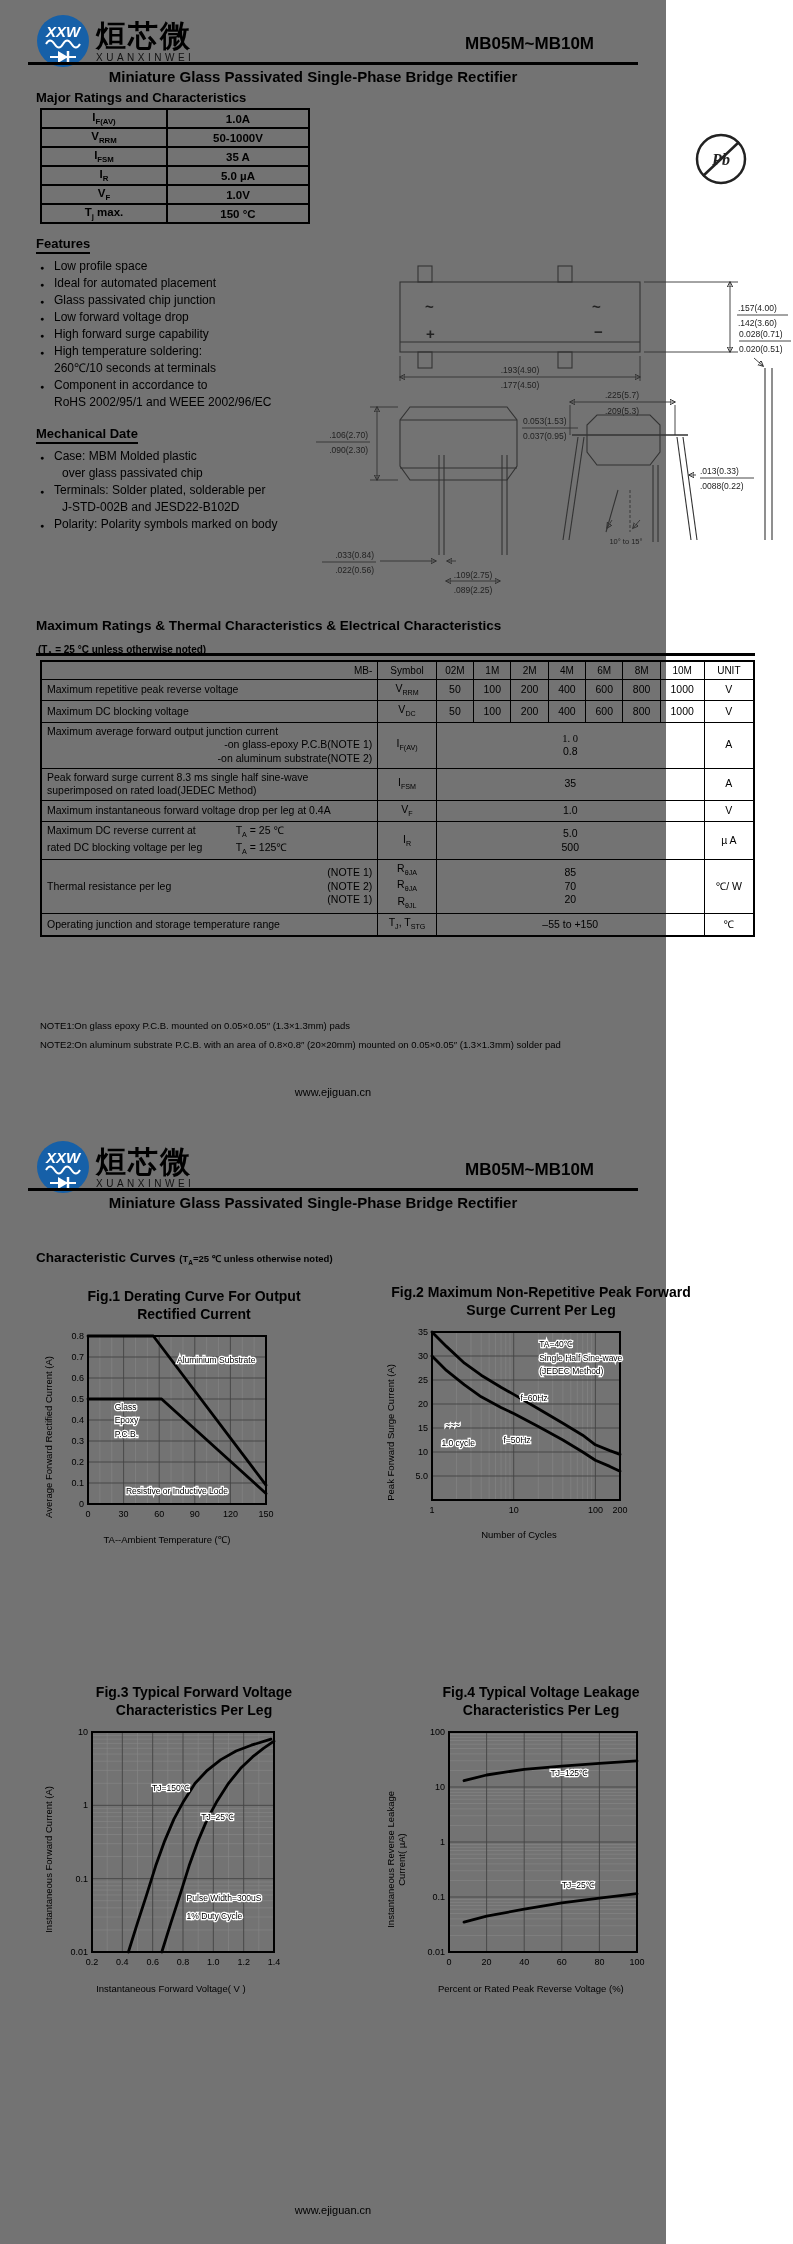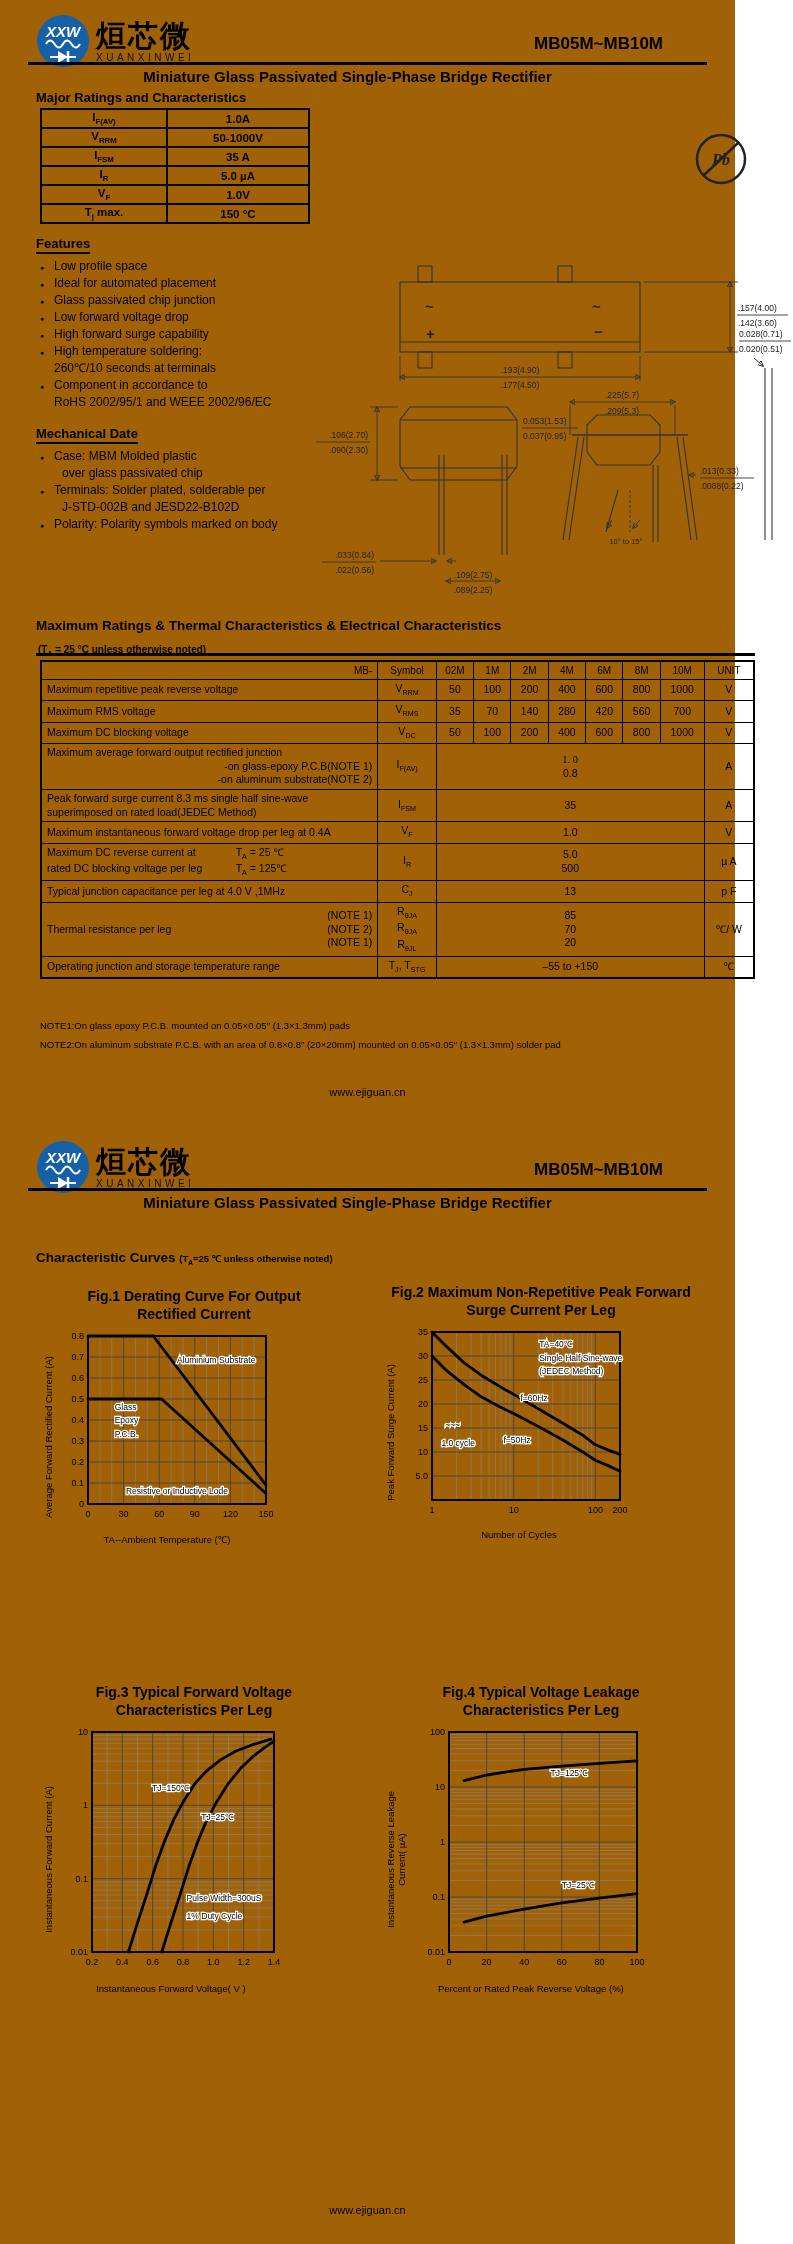--- a/index.html
+++ b/index.html
@@ -1,19 +1,19 @@
 <!DOCTYPE html>
 <html><head>
 <meta charset="utf-8">
 <style>
 *{margin:0;padding:0;box-sizing:border-box}
 html,body{background:#fff}
 body{width:793px;font-family:"Liberation Sans",sans-serif;color:#000}
 #doc{position:relative;width:793px;height:2244px;background:#fff;overflow:hidden}
-.page{position:absolute;left:0;width:735px;height:1122px;background:#a16207}
+.page{position:absolute;left:0;width:666px;height:1122px;background:#737373}
 #p1{top:0}#p2{top:1122px}
 
 .logo{position:absolute;left:36px;top:14px;display:flex;align-items:center}
 .logo-text{margin-left:6px}
 .logo-cn{font-size:30px;font-weight:bold;letter-spacing:2px;line-height:32px}
 .logo-en{font-size:10px;letter-spacing:3.5px;color:#111}
 .partno{position:absolute;right:72px;top:34px;font-size:17px;font-weight:bold}
 .hrule{position:absolute;left:28px;right:28px;top:62px;height:2.5px;background:#000}
 .subtitle{position:absolute;left:0;right:40px;top:68px;text-align:center;font-size:15px;font-weight:bold}
 
@@ -279,46 +279,34 @@
       <td class="c">50</td>
       <td class="c">100</td>
       <td class="c">200</td>
       <td class="c">400</td>
       <td class="c">600</td>
       <td class="c">800</td>
       <td class="c">1000</td>
       <td class="c">V</td>
     </tr>
     <tr>
-      <td>Maximum RMS voltage</td>
-      <td class="c"><span>V</span><sub>RMS</sub></td>
-      <td class="c">35</td>
-      <td class="c">70</td>
-      <td class="c">140</td>
-      <td class="c">280</td>
-      <td class="c">420</td>
-      <td class="c">560</td>
-      <td class="c">700</td>
-      <td class="c">V</td>
-    </tr>
-    <tr>
       <td>Maximum DC blocking voltage</td>
       <td class="c"><span>V</span><sub>DC</sub></td>
       <td class="c">50</td>
       <td class="c">100</td>
       <td class="c">200</td>
       <td class="c">400</td>
       <td class="c">600</td>
       <td class="c">800</td>
       <td class="c">1000</td>
       <td class="c">V</td>
     </tr>
     <tr>
       <td>
-        <div>Maximum average forward output rectified junction</div>
+        <div>Maximum average forward output junction current</div>
         <div class="r">-on glass-epoxy P.C.B(NOTE 1)</div>
         <div class="r">-on aluminum substrate(NOTE 2)</div>
       </td>
       <td class="c"><span>I</span><sub>F(AV)</sub></td>
       <td class="c" colspan="7">
         <div style="font-family:'Liberation Serif',serif">1. 0</div>
         <div>0.8</div>
       </td>
       <td class="c">A</td>
     </tr>
@@ -347,26 +335,20 @@
                 <span class="cl">rated DC blocking voltage per leg</span>
                 <span class="cc"><span>T</span><sub>A</sub><span> = 125℃</span></span>
               </div>
       </td>
       <td class="c"><span>I</span><sub>R</sub></td>
       <td class="c" colspan="7">
         <div>5.0</div>
         <div>500</div>
       </td>
       <td class="c">µ A</td>
-    </tr>
-    <tr>
-      <td>Typical junction capacitance per leg at 4.0 V ,1MHz</td>
-      <td class="c"><span>C</span><sub>J</sub></td>
-      <td class="c" colspan="7">13</td>
-      <td class="c">p F</td>
     </tr>
     <tr>
       <td>
         <div class="trow">
                 <span class="cl">Thermal resistance per leg</span>
           <span class="cr">
                   <div>(NOTE 1)</div>
                   <div>(NOTE 2)</div>
                   <div>(NOTE 1)</div>
                 </span>

